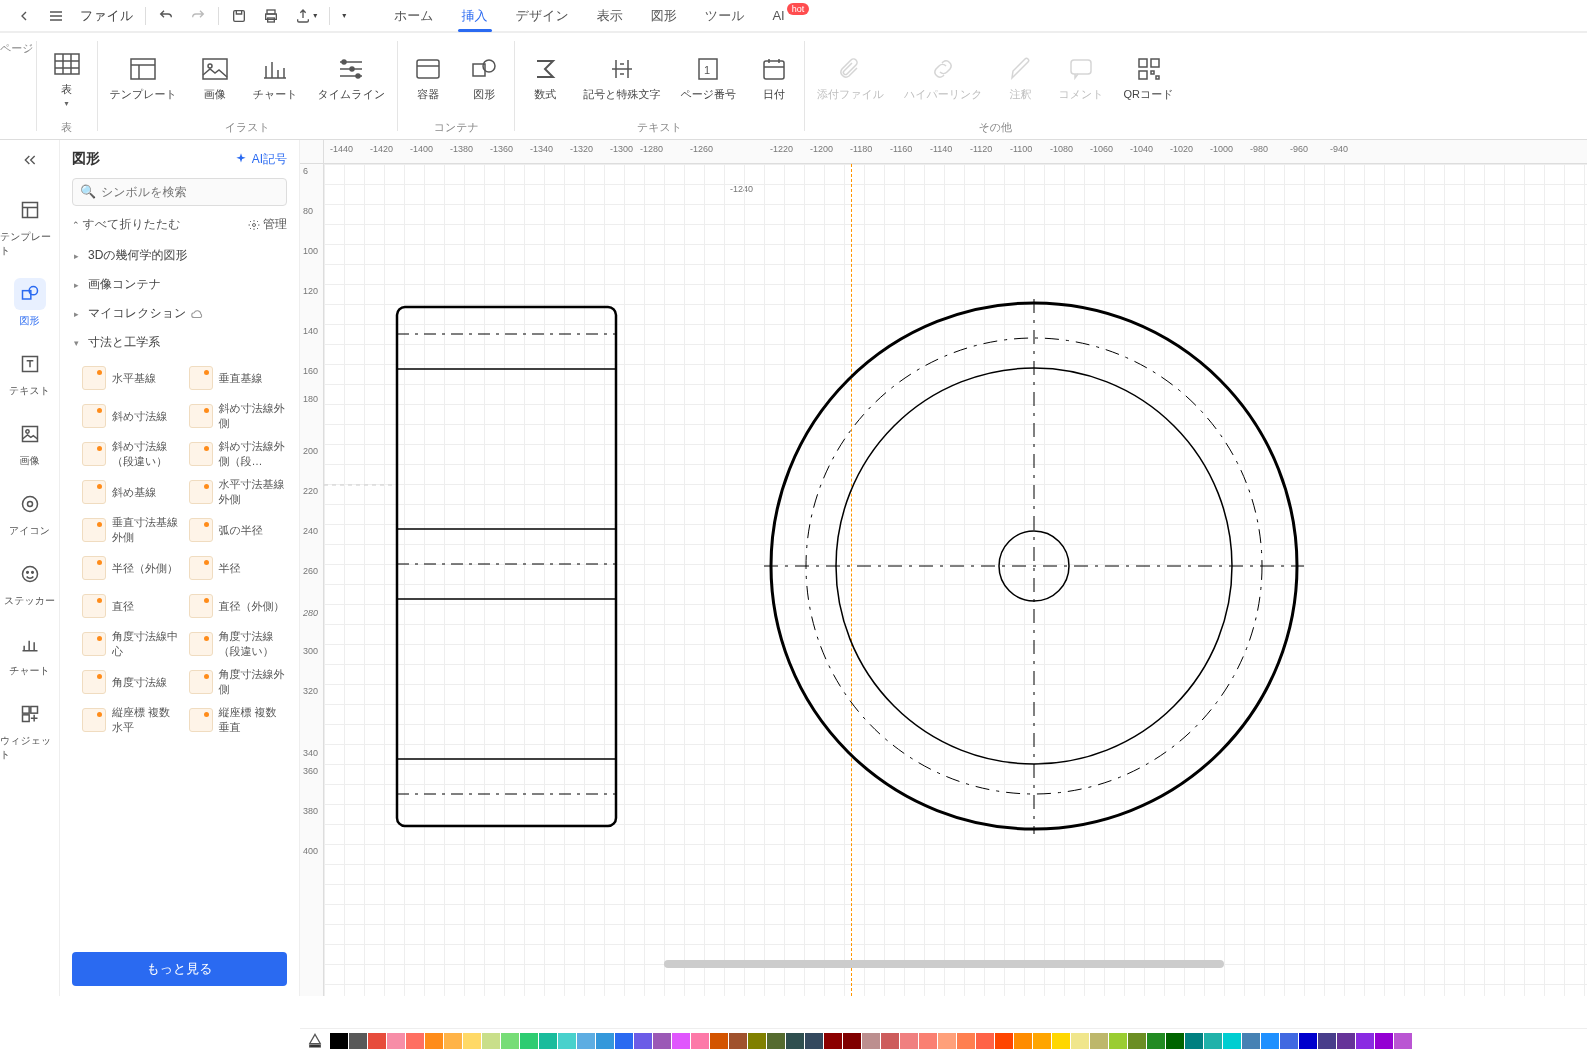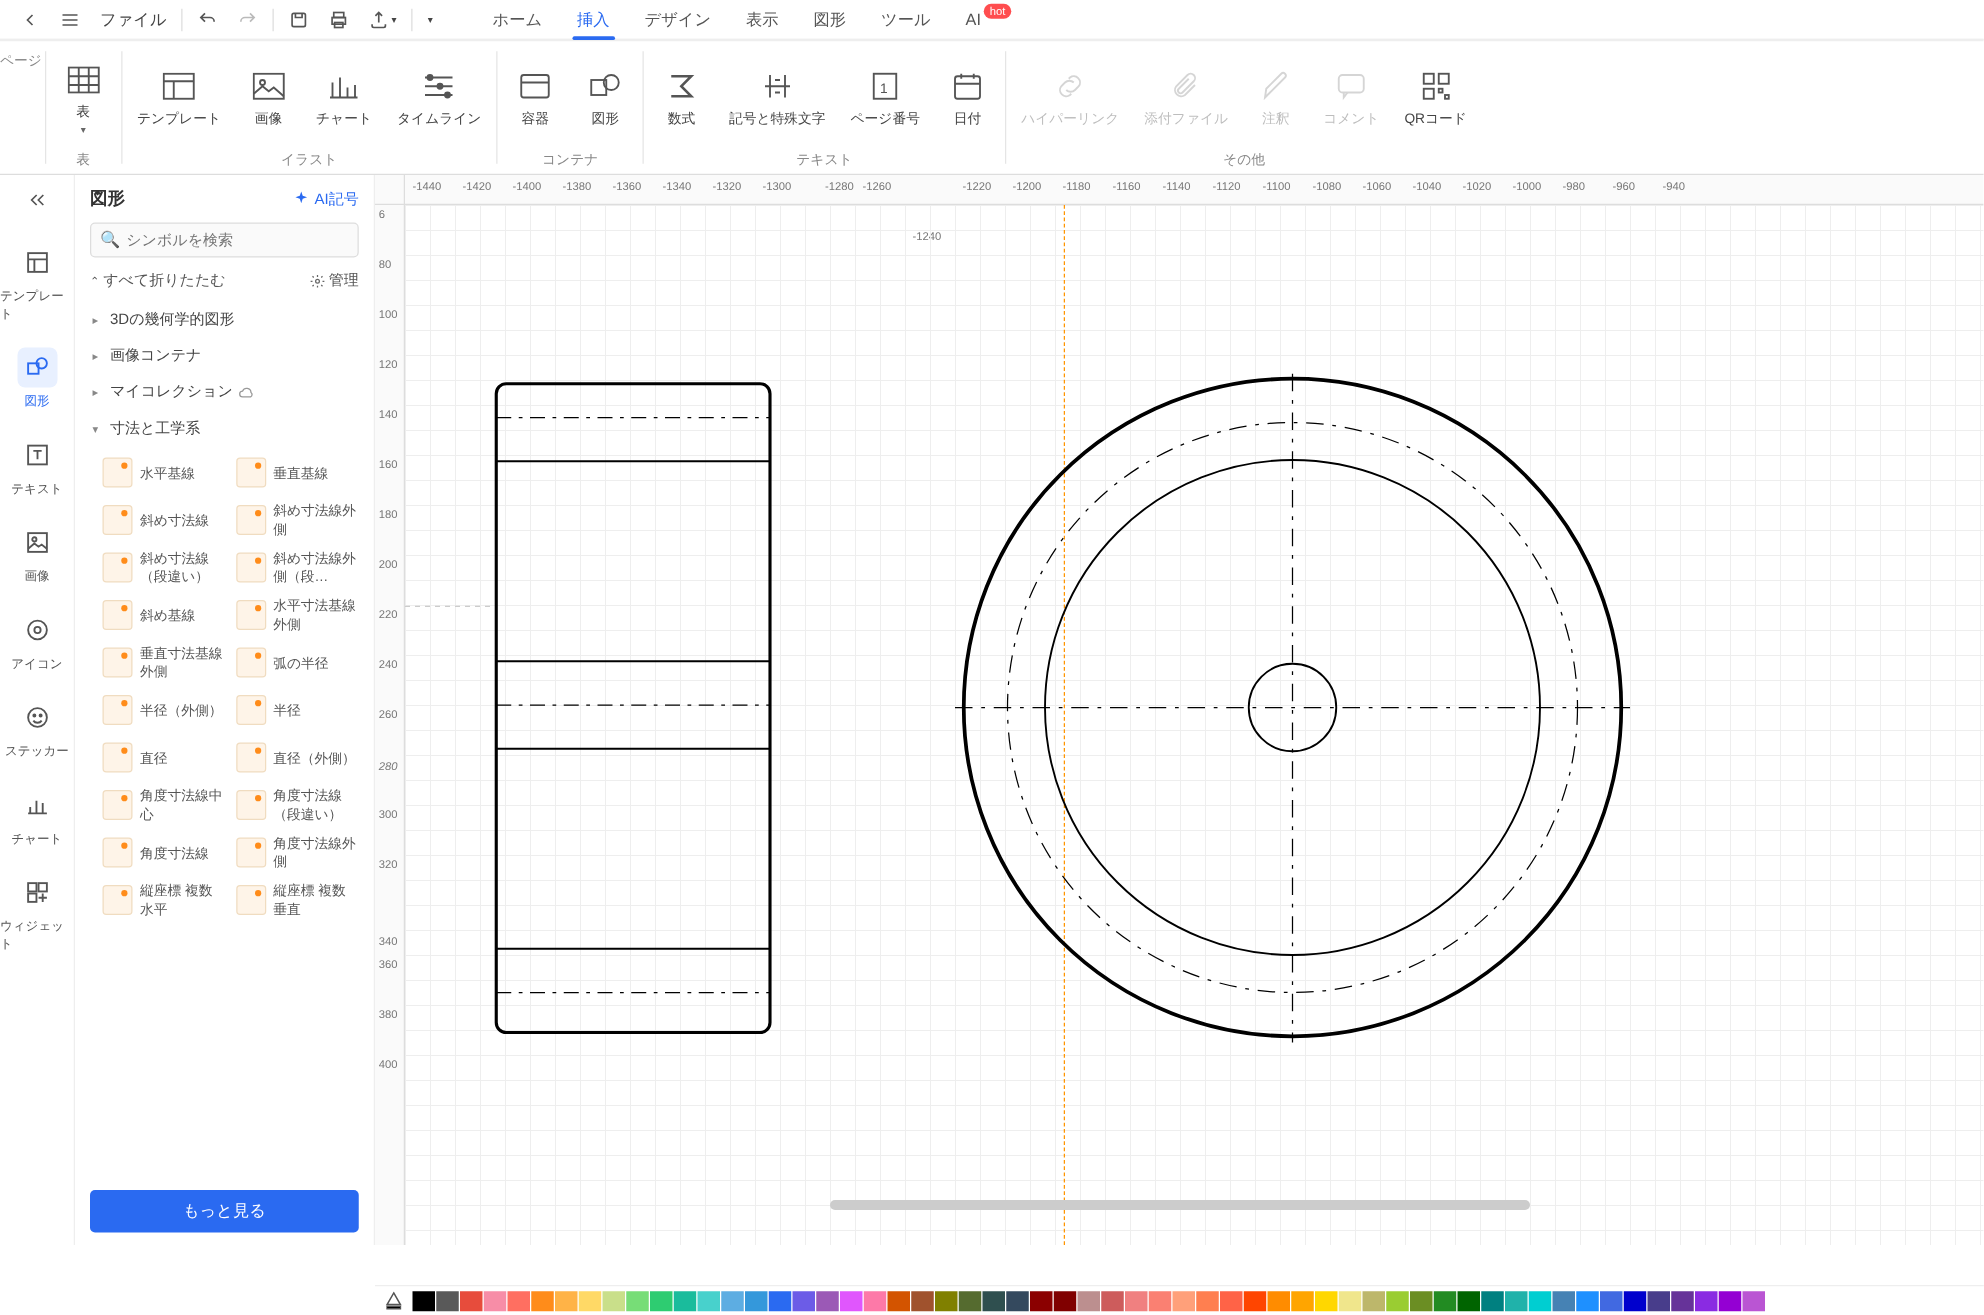--- a/index.html
+++ b/index.html
@@ -275,32 +275,32 @@
         </div>
     </div>
     <div class="label">テキスト</div>
   </div>
   <div class="ribbon-sep"></div>
   <div class="ribbon-group">
     <div class="items">
       <div class="rbtn disabled">
           <div class="ico">
             <svg width="26" height="26" viewBox="0 0 26 26" fill="none" stroke="#888" stroke-width="1.5">
+              <path d="M20 12l-8 8a5 5 0 01-7-7l9-9a3.5 3.5 0 015 5l-9 9a2 2 0 01-3-3l8-8"></path>
+            </svg>
+          </div>
+          <div class="txt">添付ファイル</div>
+        </div>
+      <div class="rbtn disabled">
+          <div class="ico">
+            <svg width="26" height="26" viewBox="0 0 26 26" fill="none" stroke="#888" stroke-width="1.5">
               <path d="M10 16a5 5 0 007 0l3-3a5 5 0 00-7-7l-1 1M16 10a5 5 0 00-7 0l-3 3a5 5 0 007 7l1-1"></path>
             </svg>
           </div>
           <div class="txt">ハイパーリンク</div>
-        </div>
-      <div class="rbtn disabled">
-          <div class="ico">
-            <svg width="26" height="26" viewBox="0 0 26 26" fill="none" stroke="#888" stroke-width="1.5">
-              <path d="M20 12l-8 8a5 5 0 01-7-7l9-9a3.5 3.5 0 015 5l-9 9a2 2 0 01-3-3l8-8"></path>
-            </svg>
-          </div>
-          <div class="txt">添付ファイル</div>
         </div>
       <div class="rbtn disabled">
           <div class="ico">
             <svg width="26" height="26" viewBox="0 0 26 26" fill="none" stroke="#888" stroke-width="1.5">
               <path d="M4 22l4-4 12-12a2 2 0 00-3-3L5 15l-1 7z"></path>
             </svg>
           </div>
           <div class="txt">注釈</div>
         </div>
       <div class="rbtn disabled">
@@ -552,21 +552,21 @@
     <div class="ruler-corner"></div>
     <div class="ruler-h" id="ruler-h">
         <div class="tick" style="left: 6px;">-1440</div>
         <div class="tick" style="left: 46px;">-1420</div>
         <div class="tick" style="left: 86px;">-1400</div>
         <div class="tick" style="left: 126px;">-1380</div>
         <div class="tick" style="left: 166px;">-1360</div>
         <div class="tick" style="left: 206px;">-1340</div>
         <div class="tick" style="left: 246px;">-1320</div>
         <div class="tick" style="left: 286px;">-1300</div>
-        <div class="tick" style="left: 336px; text-align: center;">-1280</div>
+        <div class="tick" style="left: 316px; text-align: center;">-1280</div>
         <div class="tick" style="left: 366px;">-1260</div>
         <div class="tick" style="left: 406px; margin-top: 40px;">-1240</div>
         <div class="tick" style="left: 446px;">-1220</div>
         <div class="tick" style="left: 486px;">-1200</div>
         <div class="tick" style="left: 526px;">-1180</div>
         <div class="tick" style="left: 566px;">-1160</div>
         <div class="tick" style="left: 606px;">-1140</div>
         <div class="tick" style="left: 646px;">-1120</div>
         <div class="tick" style="left: 686px;">-1100</div>
         <div class="tick" style="left: 726px;">-1080</div>
@@ -578,21 +578,21 @@
         <div class="tick" style="left: 966px;">-960</div>
         <div class="tick" style="left: 1006px;">-940</div>
       </div>
     <div class="ruler-v" id="ruler-v">
         <div class="tick" style="top: 2px;">6</div>
         <div class="tick" style="top: 42px;">80</div>
         <div class="tick" style="top: 82px;">100</div>
         <div class="tick" style="top: 122px;">120</div>
         <div class="tick" style="top: 162px;">140</div>
         <div class="tick" style="top: 202px;">160</div>
-        <div class="tick" style="top: 242px;">180</div>
+        <div class="tick" style="top: 230px;">180</div>
         <div class="tick" style="top: 282px;">200</div>
         <div class="tick" style="top: 322px;">220</div>
         <div class="tick" style="top: 362px;">240</div>
         <div class="tick" style="top: 402px;">260</div>
         <div class="tick" style="top: 444px; font-style: italic;">280</div>
         <div class="tick" style="top: 482px;">300</div>
         <div class="tick" style="top: 522px;">320</div>
         <div class="tick" style="top: 584px;">340</div>
         <div class="tick" style="top: 602px;">360</div>
         <div class="tick" style="top: 642px;">380</div>

